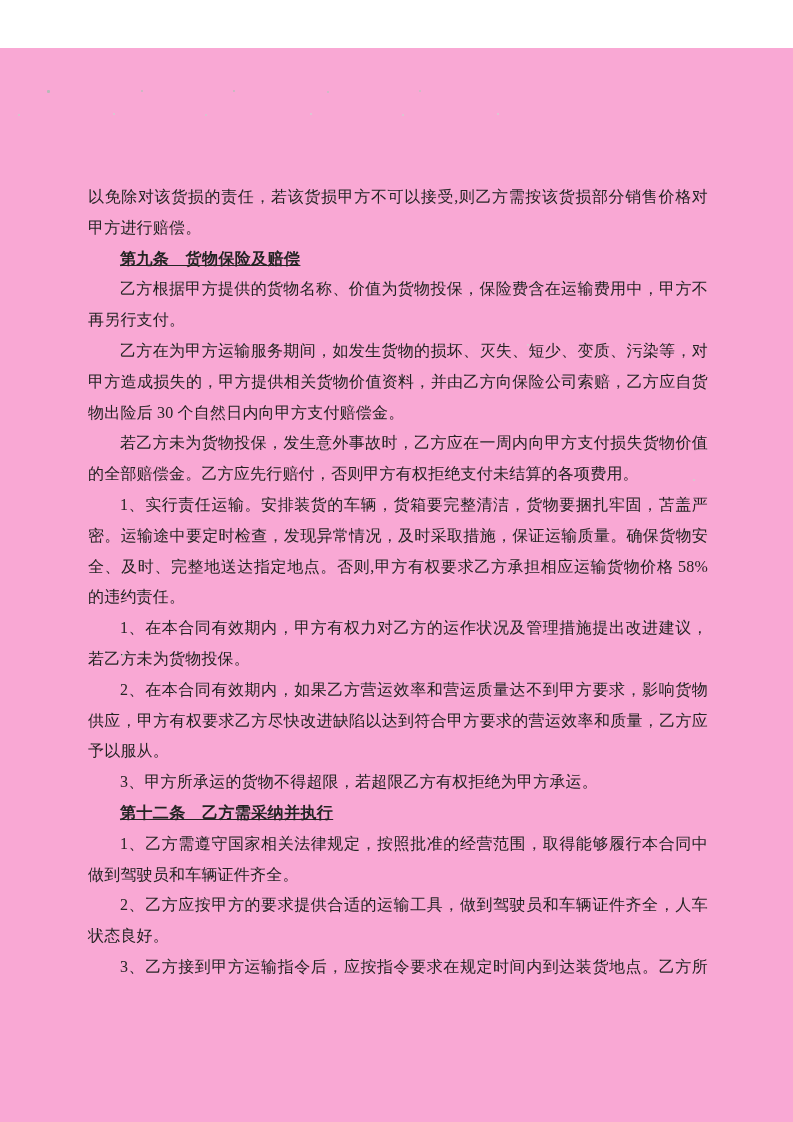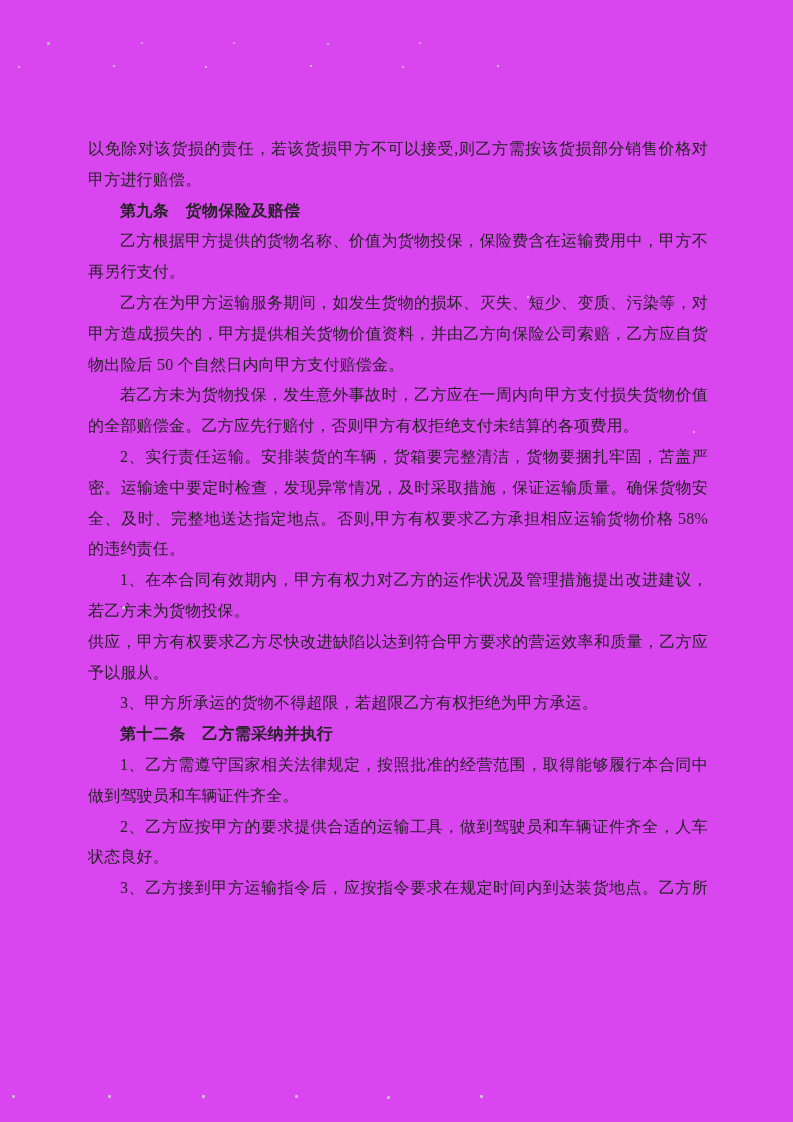--- a/index.html
+++ b/index.html
@@ -5,67 +5,69 @@
   html,body{margin:0;padding:0;}
   body{
     width:793px;height:1122px;
     background:#ffffff;
     position:relative;
     overflow:hidden;
     font-family:"Liberation Serif","DejaVu Serif",serif;
   }
   .page{
     position:absolute;inset:0;
-    background:#d946ef;
+    background:#f9a8d4;
+    margin-top:48px;
   }
   #doc{
     position:absolute;
     left:88px;top:134px;
     width:620px;
     font-size:16px;
     color:#242424;
     letter-spacing:0.2px;
   }
   .ln{
     line-height:30.8px;
     min-height:30.8px;
     text-align:justify;
     text-align-last:left;
     white-space:normal;
   }
   .first,.single,.heading{text-indent:2em;}
   .cont,.first,.mid{text-align-last:justify;}
-  .heading{font-weight:700;letter-spacing:0.4px;}
+  .heading{font-weight:700;letter-spacing:0.4px;text-decoration:underline;}
   .speck{
     position:absolute;
     width:2px;height:2px;
     border-radius:1px;
   }
 </style>
 </head>
 <body>
 
 <div class="page">
   <div id="doc" style="color: rgb(36, 36, 36);">
       <div class="ln cont">以免除对该货损的责任，若该货损甲方不可以接受,则乙方需按该货损部分销售价格对</div>
       <div class="ln end">甲方进行赔偿。</div>
       <div class="ln heading">第九条　货物保险及赔偿</div>
       <div class="ln first">乙方根据甲方提供的货物名称、价值为货物投保，保险费含在运输费用中，甲方不</div>
       <div class="ln end">再另行支付。</div>
       <div class="ln first">乙方在为甲方运输服务期间，如发生货物的损坏、灭失、短少、变质、污染等，对</div>
       <div class="ln mid">甲方造成损失的，甲方提供相关货物价值资料，并由乙方向保险公司索赔，乙方应自货</div>
-      <div class="ln end">物出险后 50 个自然日内向甲方支付赔偿金。</div>
+      <div class="ln end">物出险后 30 个自然日内向甲方支付赔偿金。</div>
       <div class="ln first">若乙方未为货物投保，发生意外事故时，乙方应在一周内向甲方支付损失货物价值</div>
       <div class="ln end">的全部赔偿金。乙方应先行赔付，否则甲方有权拒绝支付未结算的各项费用。</div>
-      <div class="ln first">2、实行责任运输。安排装货的车辆，货箱要完整清洁，货物要捆扎牢固，苫盖严</div>
+      <div class="ln first">1、实行责任运输。安排装货的车辆，货箱要完整清洁，货物要捆扎牢固，苫盖严</div>
       <div class="ln mid">密。运输途中要定时检查，发现异常情况，及时采取措施，保证运输质量。确保货物安</div>
       <div class="ln mid">全、及时、完整地送达指定地点。否则,甲方有权要求乙方承担相应运输货物价格 58%</div>
       <div class="ln end">的违约责任。</div>
       <div class="ln first">1、在本合同有效期内，甲方有权力对乙方的运作状况及管理措施提出改进建议，</div>
       <div class="ln end">若乙方未为货物投保。</div>
+      <div class="ln first">2、在本合同有效期内，如果乙方营运效率和营运质量达不到甲方要求，影响货物</div>
       <div class="ln mid">供应，甲方有权要求乙方尽快改进缺陷以达到符合甲方要求的营运效率和质量，乙方应</div>
       <div class="ln end">予以服从。</div>
       <div class="ln single">3、甲方所承运的货物不得超限，若超限乙方有权拒绝为甲方承运。</div>
       <div class="ln heading">第十二条　乙方需采纳并执行</div>
       <div class="ln first">1、乙方需遵守国家相关法律规定，按照批准的经营范围，取得能够履行本合同中</div>
       <div class="ln end">做到驾驶员和车辆证件齐全。</div>
       <div class="ln first">2、乙方应按甲方的要求提供合适的运输工具，做到驾驶员和车辆证件齐全，人车</div>
       <div class="ln end">状态良好。</div>
       <div class="ln first">3、乙方接到甲方运输指令后，应按指令要求在规定时间内到达装货地点。乙方所</div>
     </div>

